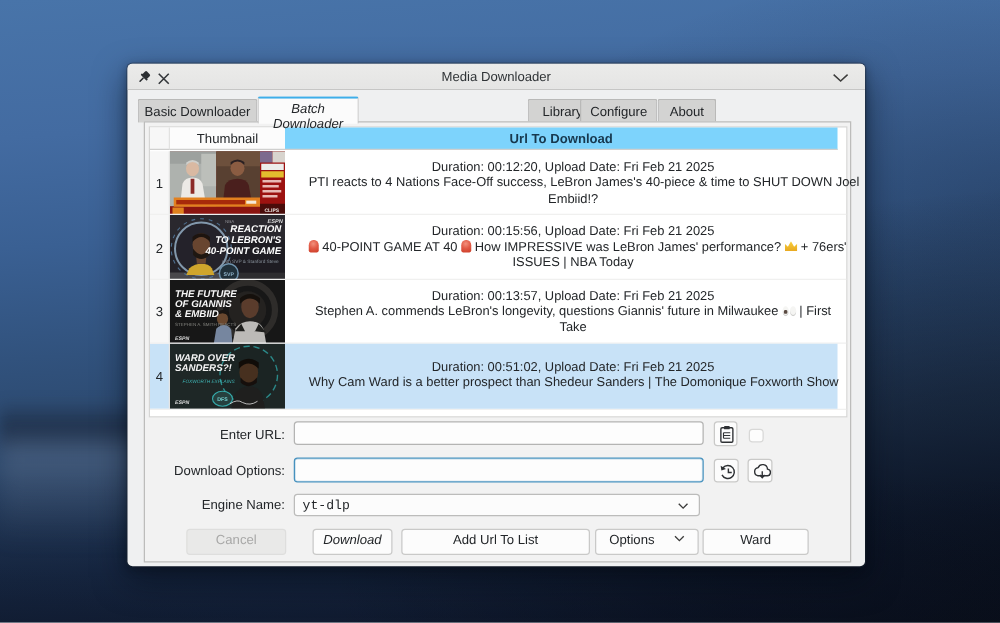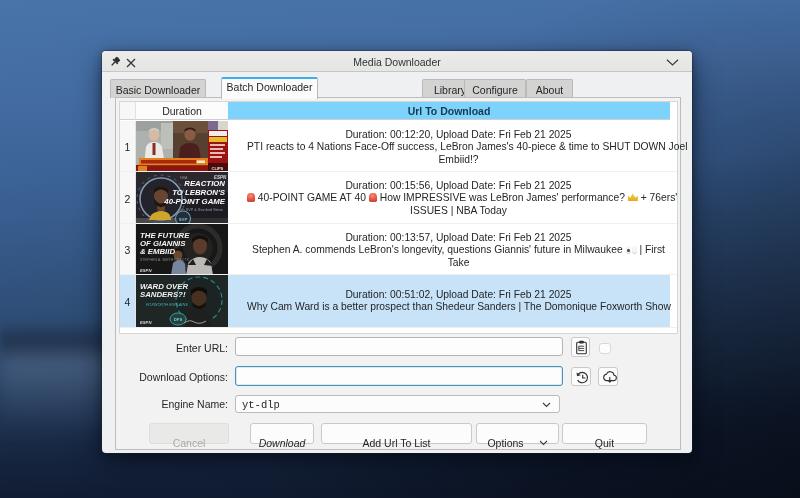--- a/index.html
+++ b/index.html
@@ -46,21 +46,21 @@
   font-size:10.3px; line-height:12.4px; }
 .urlcell div { white-space:nowrap;margin-left:19px; }
 .sel { background:#c8e2f7 !important; }
 .rowsep { position:absolute; left:0; right:0; height:1px; background:#ececeb; }
 
 .flabel { position:absolute; font-size:10.5px; color:#232629; text-align:right; }
 .input { position:absolute; background:#fdfdfd; border:1px solid #b4b4b3; border-radius:3px; }
 .input.focus { border:1.3px solid #4691be; box-shadow:inset 0 0 0 0.5px rgba(70,145,190,.35); }
 .ibtn { position:absolute; background:#fcfcfc; border:1px solid #c9c9c8; border-radius:3px; }
 .btn { position:absolute; top:325px; height:20.5px; background:#fcfcfc; border:1px solid #c9c9c8;
-  border-radius:3px; font-size:10.5px; color:#232629; text-align:center; padding-top:13px; }
+  border-radius:3px; font-size:10.5px; color:#232629; text-align:center; padding-top:2px; }
 .btn.dis { background:#e9e9e8; border:1px solid #dededd; color:#a8a8a7; }
 .combo { position:absolute; background:#fcfcfc; border:1px solid #bcbcbb; border-radius:3px;
   font-size:10.5px; color:#232629; padding:2.5px 0 0 6px;font-family:Liberation Mono, monospace; }
 .em-siren { display:inline-block; width:8px; height:9.5px; vertical-align:-1px;
   background:radial-gradient(circle at 45% 30%, #f2907c 0%, #e25b47 45%, #cb3a24 100%);
   border-radius:45% 45% 18% 18%; }
 .em-crown { display:inline-block; width:10px; height:8px; vertical-align:0;
   background:linear-gradient(#f8d03c,#e8a820); clip-path:polygon(0 100%,0 25%,25% 55%,50% 0,75% 55%,100% 25%,100% 100%); }
 .em-eyes { display:inline-block; width:11px; height:8px; vertical-align:-1px; position:relative; }
 .em-eyes:before, .em-eyes:after { content:""; position:absolute; top:0; width:5px; height:8px; background:#f5f5f3; border-radius:50%; box-shadow:inset 0 -1px 0 rgba(0,0,0,.15); }
@@ -85,32 +85,32 @@
         <path stroke="#33363a" stroke-width="1.25" d="M1 1 L9 9 M9 1 L1 9" fill="none"></path>
       </svg>
     <div class="title">Media Downloader</div>
     <svg class="ticon" style="left:564px; top:7px; width:13px; height:9px" viewBox="0 0 14 9">
         <path d="M1 1.5 L7 7 L13 1.5" stroke="#3c3c3b" stroke-width="1.3" fill="none"></path>
       </svg>
   </div>
 
   <div class="tabs">
     <div class="tab" style="left:0; width:96px;">Basic Downloader</div>
-    <div class="tab active" style="left:111px; width:97px;">Batch Downloader</div>
+    <div class="tab active" style="left:96px; width:81px;font-style:italic;">Batch Downloader</div>
     <div class="tab" style="left:193px; width:105px;margin-top:29px;">Playlist Downloader</div>
     <div class="tab" style="left:312px; width:56px;">Library</div>
     <div class="tab" style="left:354px; width:62px;">Configure</div>
     <div class="tab" style="left:416px; width:47px;">About</div>
   </div>
 
   <div class="pane">
     <div class="table" id="tbl">
 
       <div class="th" style="left:0; width:16px; background:#f7f7f7; border-right:1px solid #e2e2e1;"></div>
-      <div class="th" style="left:16px; width:92px; background:#fcfcfc; text-align:center; padding-top:3px;">Duration</div>
+      <div class="th" style="left:16px; width:92px; background:#fcfcfc; text-align:center; padding-top:3px;">Thumbnail</div>
       <div class="th" style="left:108px; width:442px; background:#7dd3fc; text-align:center; padding-top:3px; font-weight:bold; color:#17384e;">Url To Download</div>
 
       <div class="rownum" style="top:19px; height:51px; padding-top:20px;">1</div>
       <div class="rownum" style="top:70px; height:52px; padding-top:21px;">2</div>
       <div class="rownum" style="top:122px; height:51px; padding-top:20px;">3</div>
       <div class="rownum sel" style="top:173px; height:52px; padding-top:21px;">4</div>
 
       <div class="thumb" style="top:19px; height:51px;">
       <svg width="92" height="51" viewBox="0 0 92 51">
         <rect width="92" height="51" fill="#7a1210"></rect>
@@ -275,15 +275,15 @@
       <svg style="position:absolute; right:8px; top:6px;" width="9" height="6" viewBox="0 0 9 6">
           <path d="M1 1 L4.5 4.5 L8 1" stroke="#3c3c3b" stroke-width="1.1" fill="none"></path>
         </svg></div>
 
     <div class="btn dis" style="left:33px; width:80px;">Cancel</div>
     <div class="btn" style="left:134px; width:64px;font-style:italic;">Download</div>
     <div class="btn" style="left:205px; width:151px;">Add Url To List</div>
     <div class="btn" style="left:360px; width:83px;">Options <svg style="margin-left:12px; vertical-align:1px;" width="9" height="6" viewBox="0 0 9 6">
           <path d="M1 1 L4.5 4.5 L8 1" stroke="#3c3c3b" stroke-width="1.1" fill="none"></path>
         </svg></div>
-    <div class="btn" style="left:446px; width:85px;">Quit</div>
+    <div class="btn" style="left:446px; width:85px;">Ward</div>
   </div>
 </div>
 
 </body></html>

